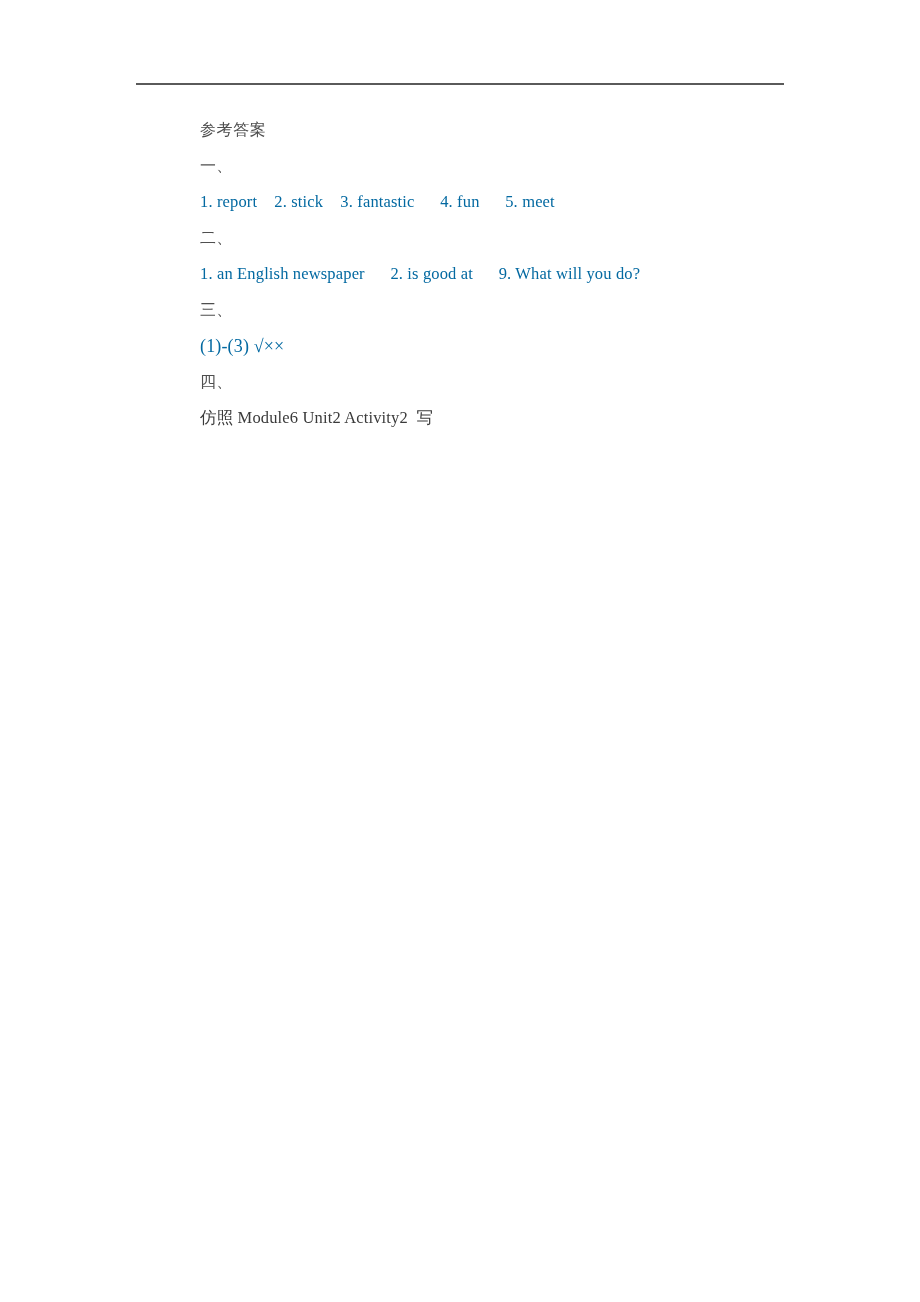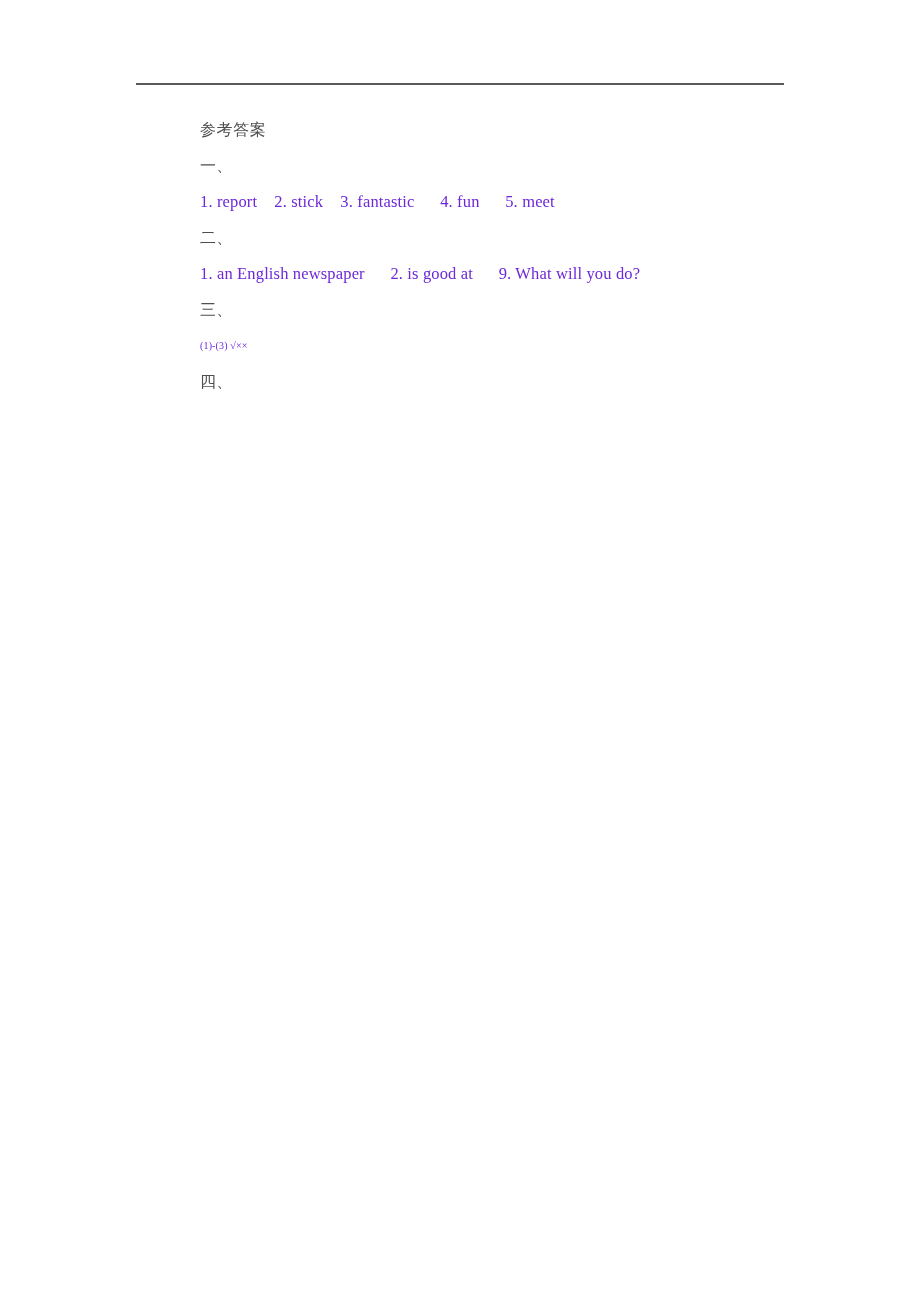--- a/index.html
+++ b/index.html
@@ -61,30 +61,30 @@
   }
 
   .section-marker {
     font-size: 16px;
     color: #4f4f4f;
     letter-spacing: 0.3px;
   }
 
   .answer-line {
     font-size: 16.5px;
-    color: #6d28d9;
+    color: #0369a1;
     letter-spacing: 0.15px;
   }
 
   .cjk-lead {
     color: #3a3a3a;
   }
 
   .mark-glyph {
-    font-size: 10px;
+    font-size: 18px;
   }
 </style>
 </head>
 <body>
 
 <div class="page">
 
   <div class="header-rule"></div>
 
   <div class="content">
@@ -98,15 +98,16 @@
     <div class="line section-marker">二、</div>
 
     <div class="line answer-line">1. an English newspaper      2. is good at      9. What will you do?</div>
 
     <div class="line section-marker">三、</div>
 
     <div class="line answer-line mark-glyph">(1)-(3) √××</div>
 
     <div class="line section-marker">四、</div>
 
+    <div class="line answer-line cjk-lead">仿照 Module6 Unit2 Activity2  写</div>
 
   </div>
 </div>
 
 </body></html>

